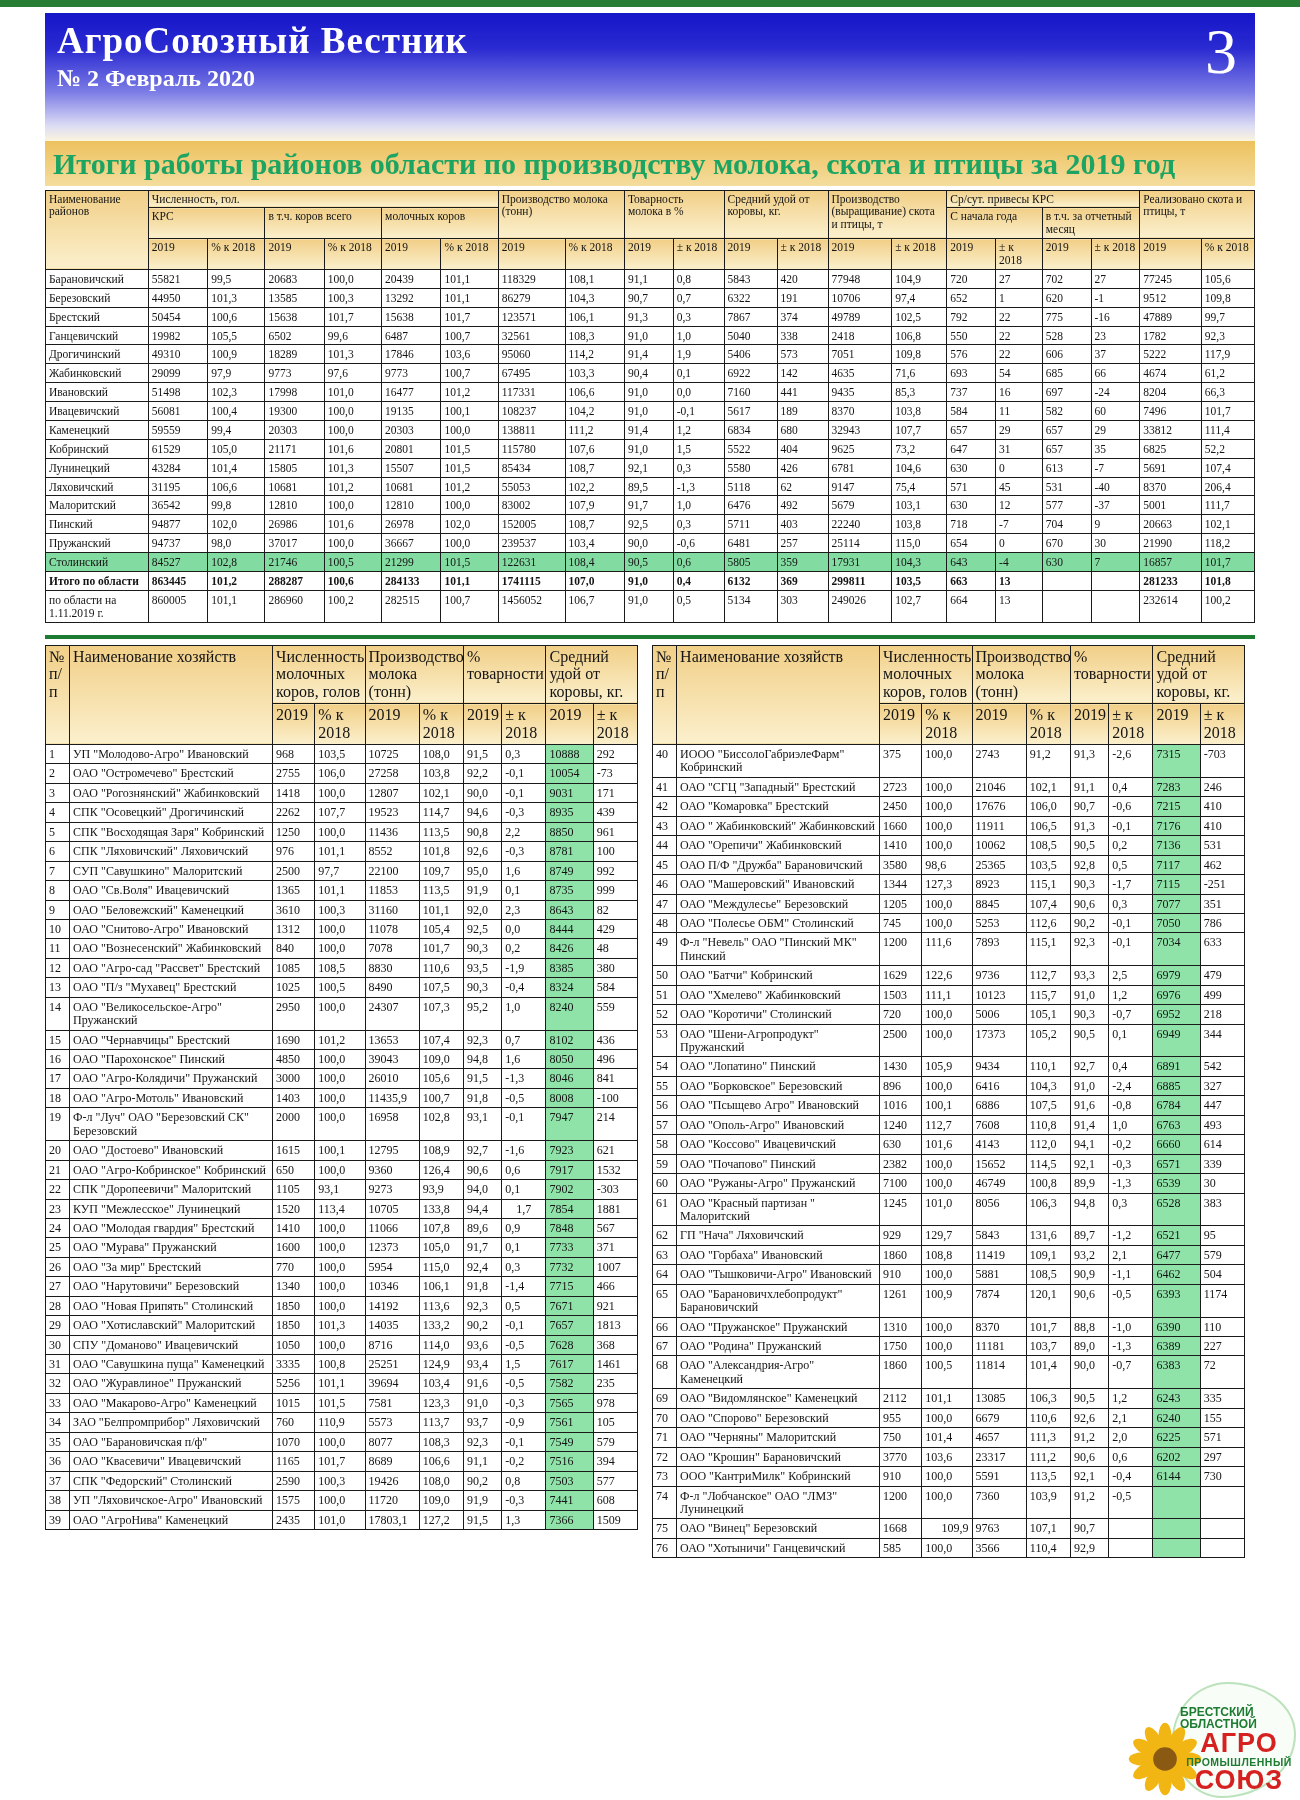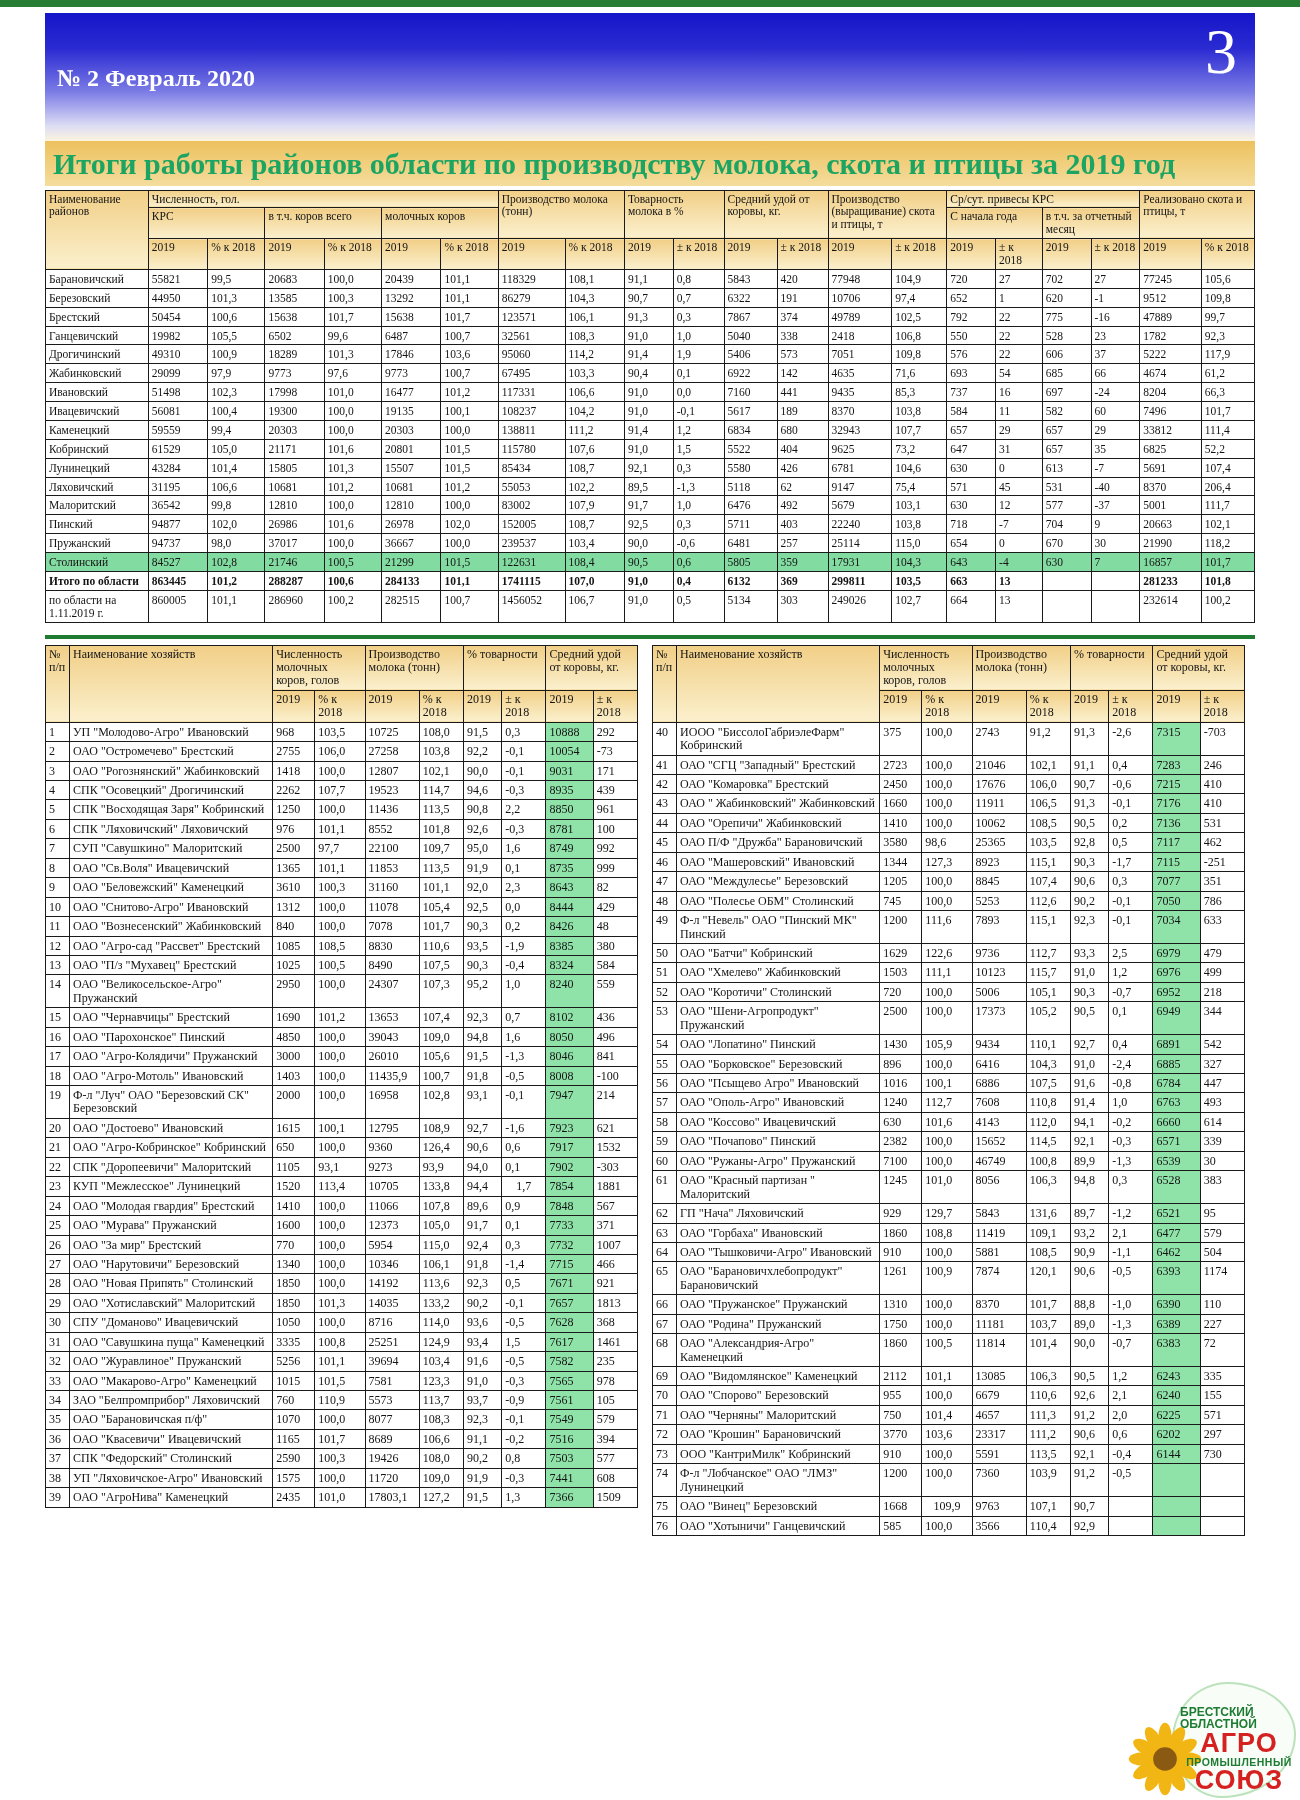--- a/index.html
+++ b/index.html
@@ -15,21 +15,21 @@
   .banner .bt{font-size:30px;font-weight:bold;color:#1ca463;line-height:1.05;}
   .tbl-wrap{margin:4px 45px 0;}
   table{border-collapse:collapse;table-layout:fixed;}
   th,td{border:1.5px solid #1a1a1a;overflow:hidden;}
   th{background:linear-gradient(180deg,#f1cf87,#fbf0cd);font-weight:normal;text-align:left;
      padding:2px 3px;vertical-align:top;}
   td{background:#ffffff;text-align:left;padding:3px 3px 2px;vertical-align:top;}
   .t1{width:1210px;font-size:11.5px;line-height:1.12;}
   .t1 th{font-size:11.5px;}
   .t2{width:593px;font-size:12px;line-height:1.12;}
-  .t2 th{font-size:12px;}
+  .t2 th{font-size:16px;}
   tr.green-row td{background:#82dba0;}
   tr.total-row td{font-weight:bold;}
   td.green-cell{background:#8fe3a9;}
   .divider{margin:12px 45px 0;height:4px;background:#1d7c31;}
   .banner2{margin:8px 45px 0;}
   .tables2{display:flex;gap:14px;margin:6px 45px 0;align-items:flex-start;}
   .logo{position:absolute;right:2px;bottom:0;width:170px;height:120px;z-index:5;
         font-family:"Liberation Sans","DejaVu Sans",sans-serif;}
   .logo .blob{position:absolute;right:2px;bottom:2px;width:120px;height:112px;border:2px solid #8fcf8f;
         border-radius:45% 55% 60% 40%/50% 45% 55% 50%;opacity:.6;background:rgba(220,245,220,.35);}
@@ -39,20 +39,21 @@
   .logo .red{color:#d62121;font-size:27px;font-weight:bold;letter-spacing:1px;}
   .logo .g2{color:#1d7c31;font-size:10.5px;font-weight:bold;letter-spacing:.5px;}
 </style>
 </head>
 <body>
 
 <div class="page">
   <div class="top-strip"></div>
 
   <div class="masthead">
+    <div class="mast-title">АгроСоюзный  Вестник</div>
     <div class="mast-issue">№ 2   Февраль 2020</div>
     <div class="mast-page">3</div>
   </div>
 
   <div class="banner">
     <div class="bt">Итоги работы районов области по производству молока, скота и птицы за 2019 год</div>
   </div>
 
   <div class="tbl-wrap">
     <table class="t1" id="table1">
@@ -1498,21 +1499,21 @@
             <td style="text-align: left;">103,9</td>
             <td style="text-align: left;">91,2</td>
             <td style="text-align: left;">-0,5</td>
             <td class="green-cell" style="text-align: left;"></td>
             <td style="text-align: left;"></td>
           </tr>
           <tr>
             <td>75</td>
             <td>ОАО "Винец" Березовский</td>
             <td style="text-align: left;">1668</td>
-            <td style="text-align: center;">109,9</td>
+            <td style="text-align: right;">109,9</td>
             <td style="text-align: left;">9763</td>
             <td style="text-align: left;">107,1</td>
             <td style="text-align: left;">90,7</td>
             <td style="text-align: left;"></td>
             <td class="green-cell" style="text-align: left;"></td>
             <td style="text-align: left;"></td>
           </tr>
           <tr>
             <td>76</td>
             <td>ОАО "Хотыничи" Ганцевичский</td>

